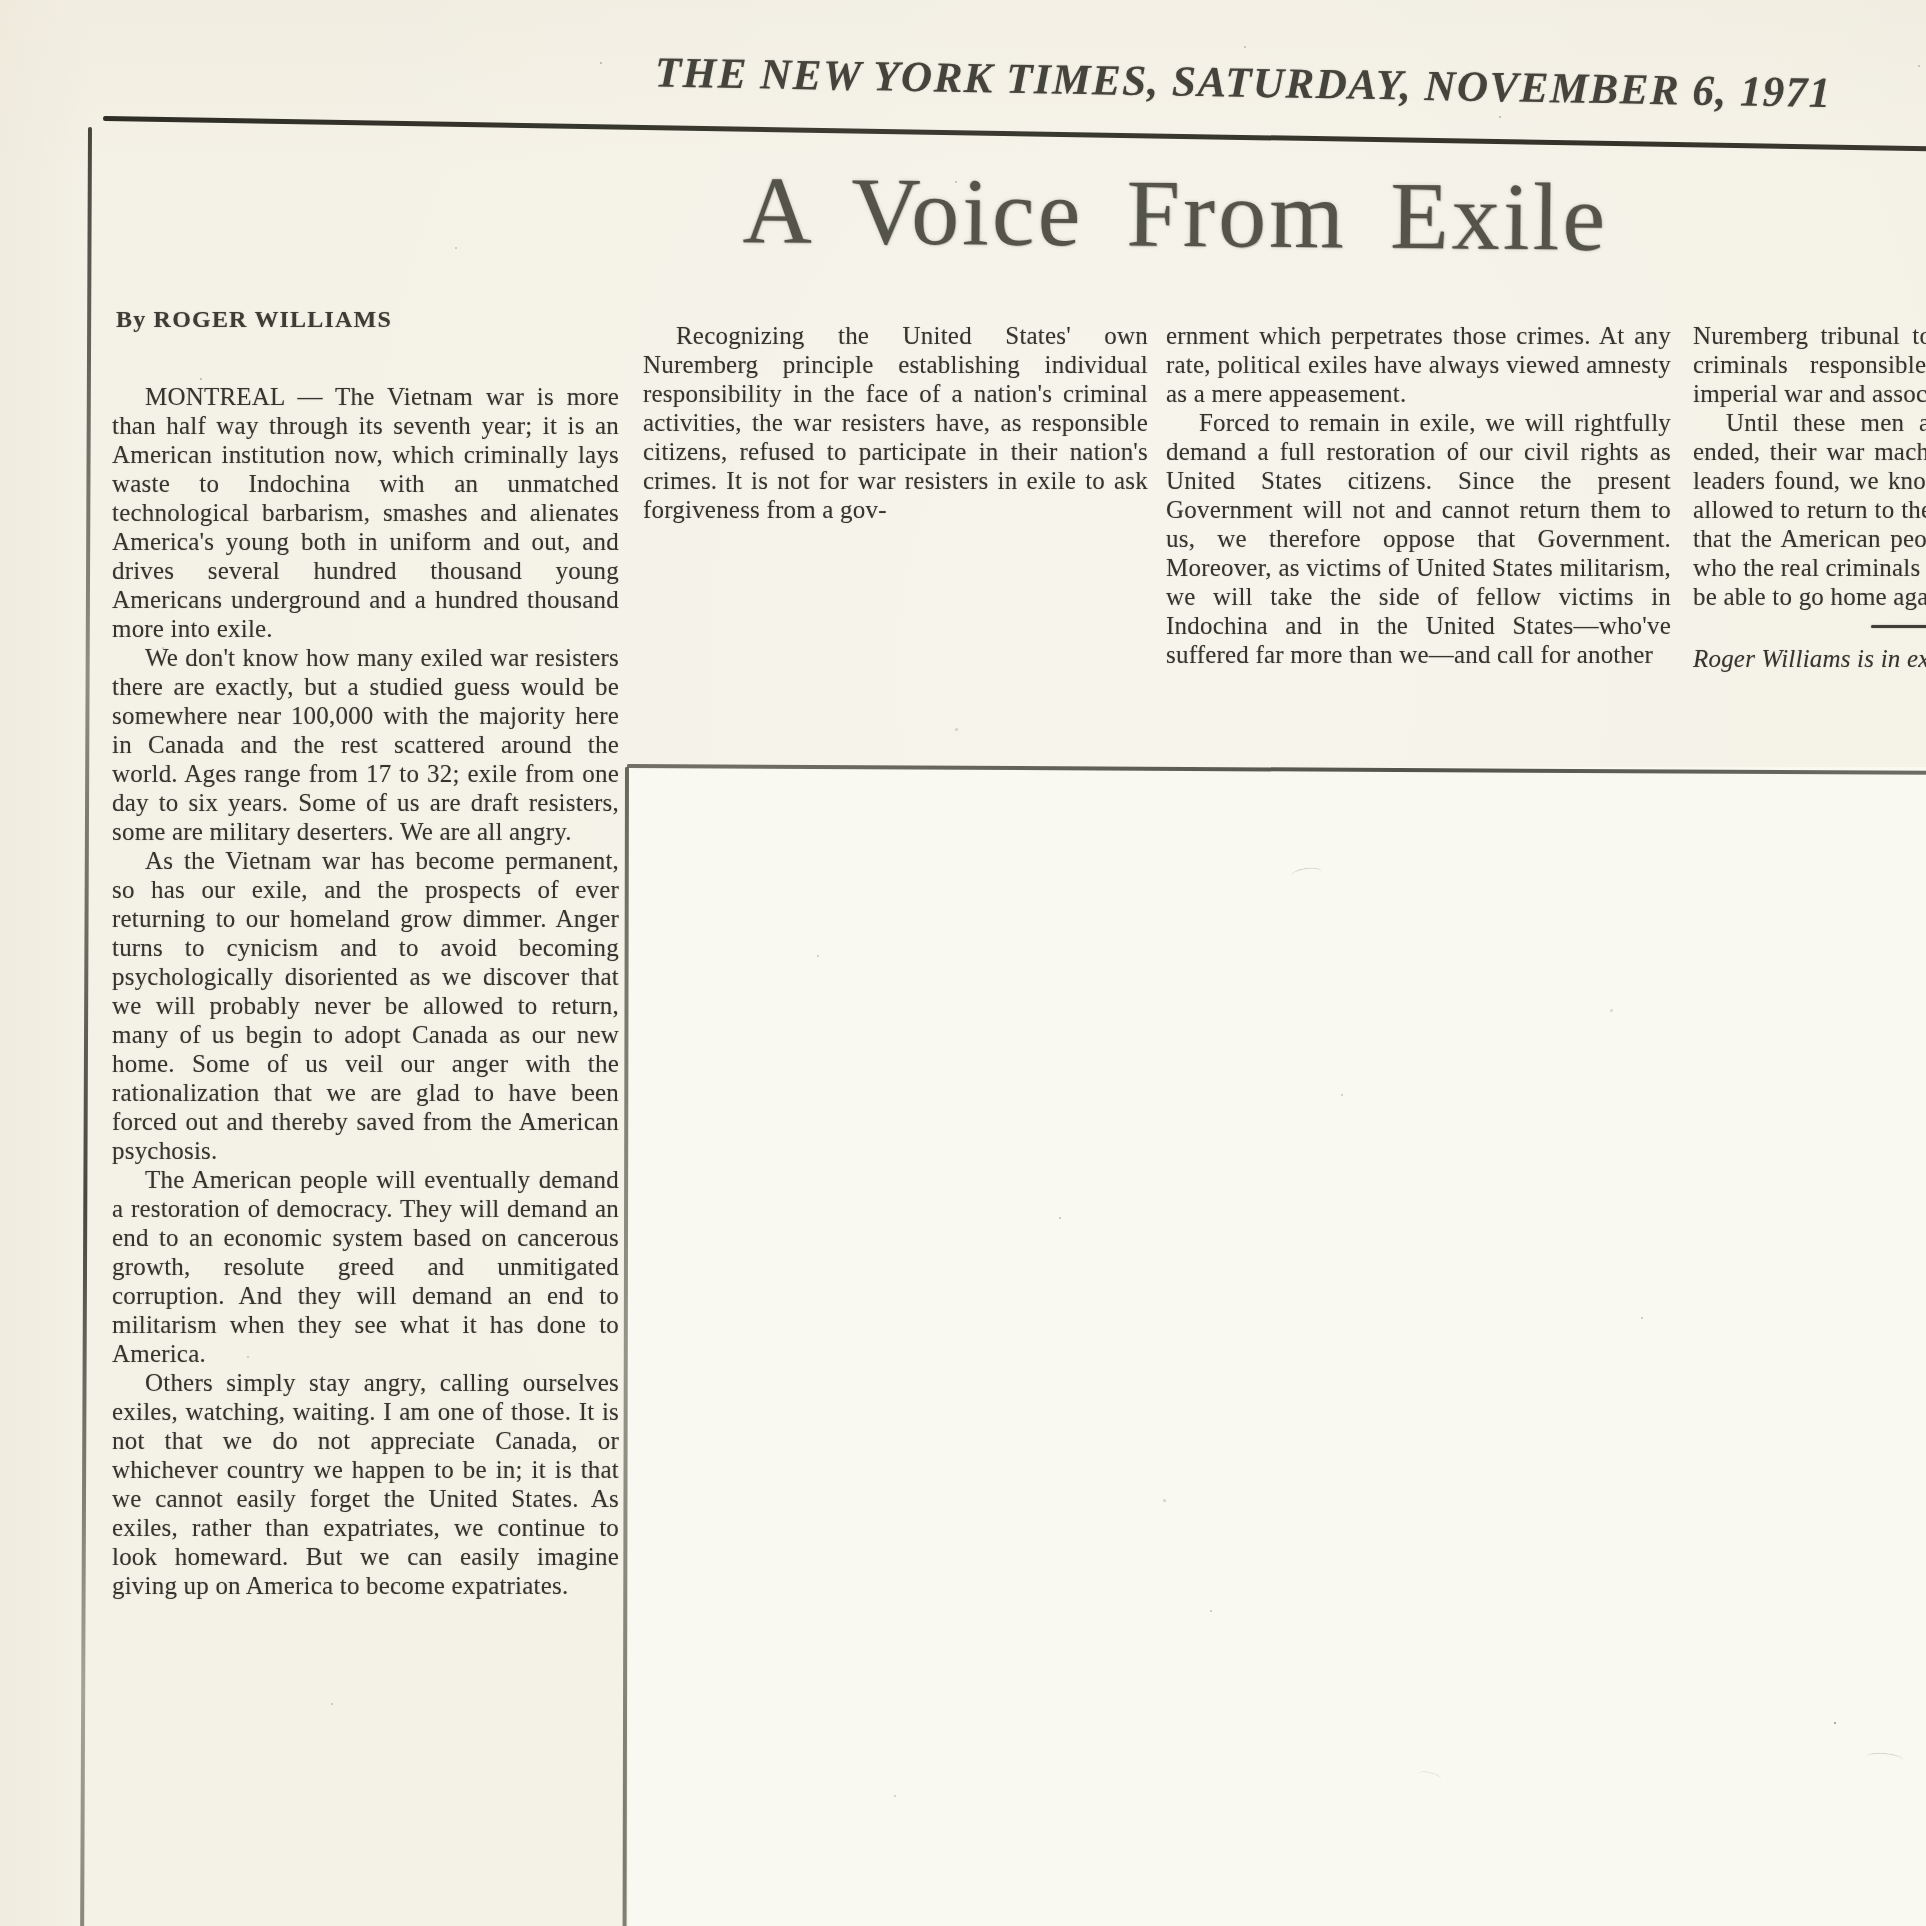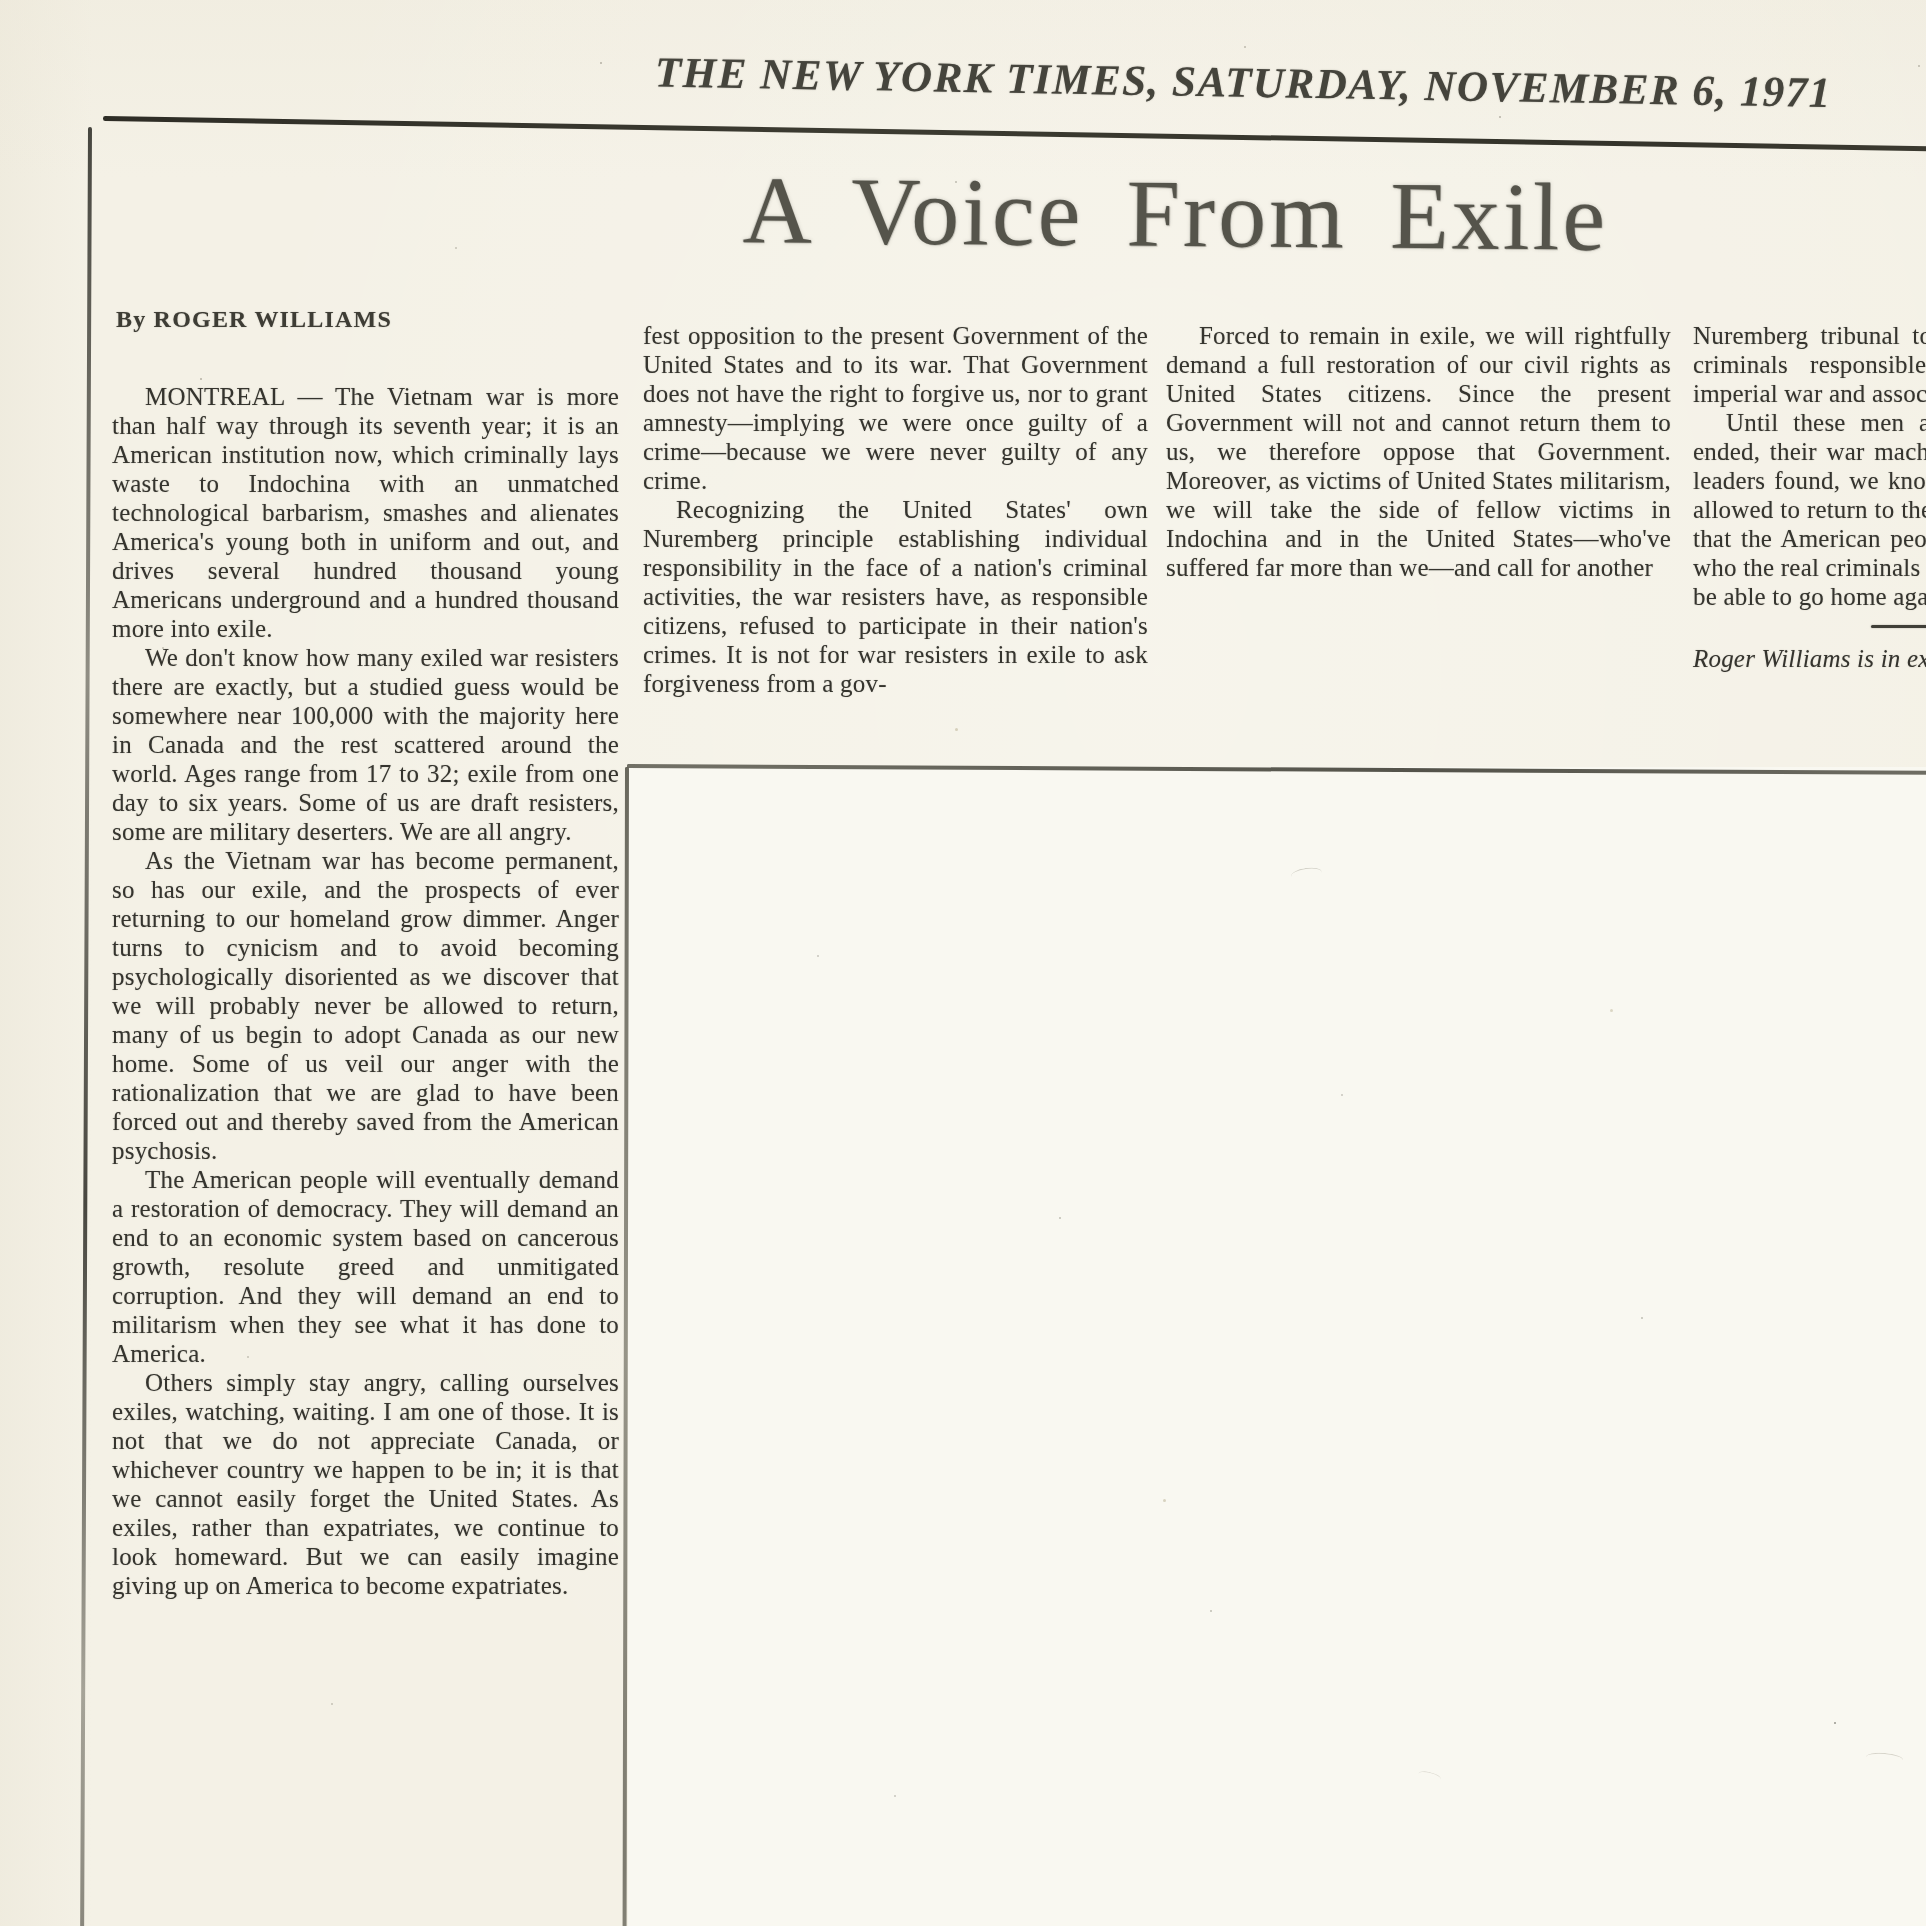--- a/index.html
+++ b/index.html
@@ -139,24 +139,24 @@
   <div class="byline">By ROGER WILLIAMS</div>
 
   <div class="col" id="col1">
       <p class="indent">MONTREAL — The Vietnam war is more than half way through its seventh year; it is an American institution now, which criminally lays waste to Indochina with an unmatched technological barbarism, smashes and alienates America's young both in uniform and out, and drives several hundred thousand young Americans underground and a hundred thousand more into exile.</p>
       <p class="indent">We don't know how many exiled war resisters there are exactly, but a studied guess would be somewhere near 100,000 with the majority here in Canada and the rest scattered around the world. Ages range from 17 to 32; exile from one day to six years. Some of us are draft resisters, some are military deserters. We are all angry.</p>
       <p class="indent">As the Vietnam war has become permanent, so has our exile, and the prospects of ever returning to our homeland grow dimmer. Anger turns to cynicism and to avoid becoming psychologically disoriented as we discover that we will probably never be allowed to return, many of us begin to adopt Canada as our new home. Some of us veil our anger with the rationalization that we are glad to have been forced out and thereby saved from the American psychosis.</p>
       <p class="indent">The American people will eventually demand a restoration of democracy. They will demand an end to an economic system based on cancerous growth, resolute greed and unmitigated corruption. And they will demand an end to militarism when they see what it has done to America.</p>
       <p class="indent">Others simply stay angry, calling ourselves exiles, watching, waiting. I am one of those. It is not that we do not appreciate Canada, or whichever country we happen to be in; it is that we cannot easily forget the United States. As exiles, rather than expatriates, we continue to look homeward. But we can easily imagine giving up on America to become expatriates.</p>
     </div>
   <div class="col" id="col2">
-      <p>fest opposition to the present Government of the United States and to its war. That Government does not have the right to forgive us, nor to grant amnesty—implying we were once guilty of a crime—because we were never guilty of any crime.</p>
       <p class="indent">Recognizing the United States' own Nuremberg principle establishing individual responsibility in the face of a nation's criminal activities, the war resisters have, as responsible citizens, refused to participate in their nation's crimes. It is not for war resisters in exile to ask forgiveness from a gov-</p>
     </div>
   <div class="col" id="col3">
+      <p>ernment which perpetrates those crimes. At any rate, political exiles have always viewed amnesty as a mere appeasement.</p>
       <p class="indent">Forced to remain in exile, we will rightfully demand a full restoration of our civil rights as United States citizens. Since the present Government will not and cannot return them to us, we therefore oppose that Government. Moreover, as victims of United States militarism, we will take the side of fellow victims in Indochina and in the United States—who've suffered far more than we—and call for another</p>
     </div>
   <div class="col" id="col4">
     <div id="col4-paras">
         <p>Nuremberg tribunal to try the American war criminals responsible for seven years of imperial war and associated barbarities.</p>
         <p class="indent">Until these men are punished, their war ended, their war machine disbanded, and new leaders found, we know that we will never be allowed to return to the United States. We hope that the American people will one day realize who the real criminals are, for we would like to be able to go home again.</p>
       </div>
     <div class="signoff-divider"></div>
     <p class="signoff">Roger Williams is in exile.</p>
   </div>

